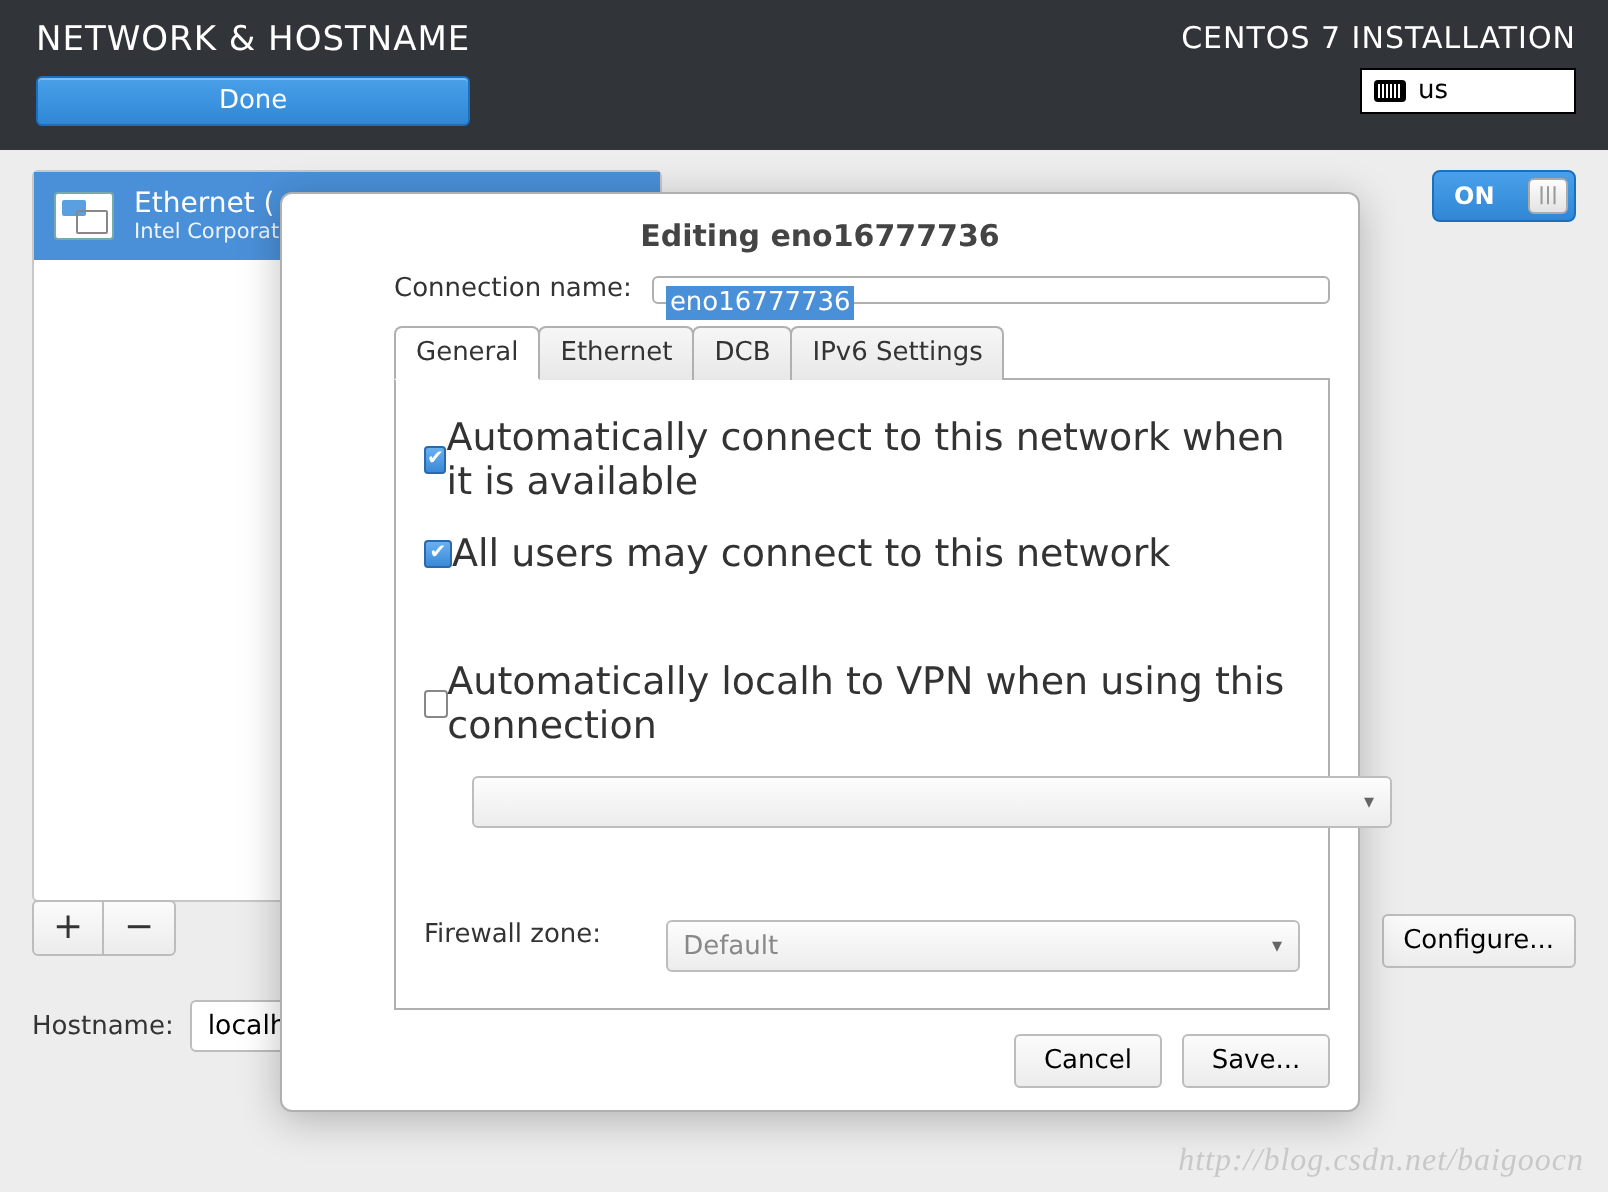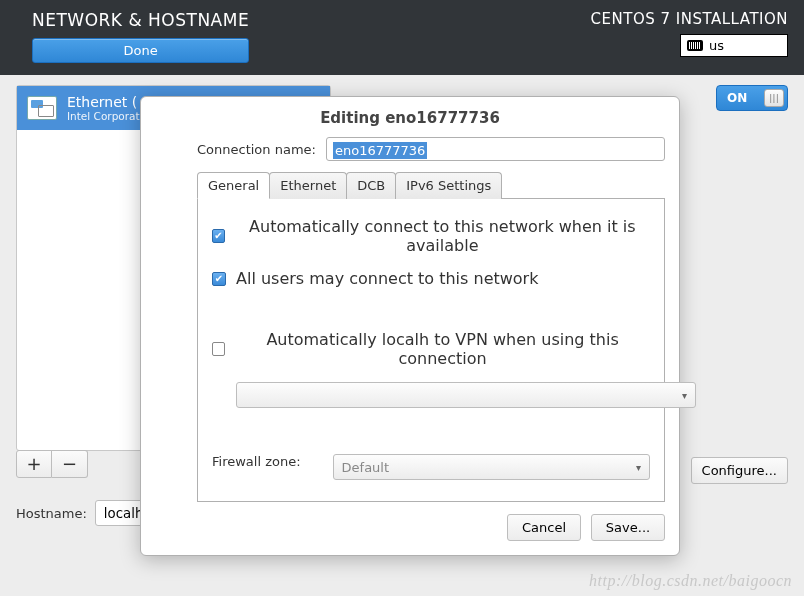--- a/index.html
+++ b/index.html
@@ -1,18 +1,18 @@
 <!DOCTYPE html>
 <html><head>
 <meta charset="utf-8">
 <style>
 * { box-sizing: border-box; margin: 0; padding: 0; font-family: "DejaVu Sans", "Liberation Sans", sans-serif; }
 body { width: 804px; height: 596px; background: #ededed; font-size: 13px; color: #333; position: relative; overflow: hidden; }
 
-.header { background: #313539; color: #fff; padding: 10px 16px 12px 32px; display: flex; justify-content: space-between; align-items: flex-start; }
+.header { background: #313539; color: #fff; padding: 10px 16px 12px 18px; display: flex; justify-content: space-between; align-items: flex-start; }
 .header-left { display: flex; flex-direction: column; gap: 8px; }
 .header-title { font-size: 17px; font-weight: 400; letter-spacing: 0.5px; }
 .header-right { display: flex; flex-direction: column; gap: 6px; align-items: flex-end; }
 .header-subtitle { font-size: 15px; letter-spacing: 0.5px; }
 .keyboard-box { background: #fff; color: #000; padding: 3px 8px 3px 6px; width: 108px; display: flex; align-items: center; gap: 6px; border: 1px solid #000; }
 .kbd-icon { width: 16px; height: 11px; background: #000; border-radius: 2px; position: relative; }
 .kbd-icon::after { content:""; position:absolute; inset:2px; background: repeating-linear-gradient(90deg,#fff 0 1px,#000 1px 2px); }
 .done-btn { background: linear-gradient(#4aa0e8,#2f87d6); border: 1px solid #1b6fbf; color: #fff; padding: 4px 14px; border-radius: 3px; font-size: 13px; cursor: pointer; box-shadow: inset 0 1px 0 rgba(255,255,255,.3); }
 
 .main-area { padding: 10px 16px; position: relative; }
@@ -36,28 +36,28 @@
 .configure-btn { border:1px solid #bdbdbd; background:linear-gradient(#fbfbfb,#ececec); padding:5px 10px; border-radius:3px; cursor:pointer; font-size:13px; }
 
 .hostname-row { display:flex; align-items:center; gap:8px; margin-top: 16px; }
 .hostname-input { border:1px solid #bdbdbd; border-radius:3px; padding:4px 8px; width: 200px; height: 26px; background:#fff; }
 
 .dialog { position:absolute; left:140px; top:96px; width:540px; height:460px; background:#ffffff; border:1px solid #b0b0b0; border-radius:6px; box-shadow: 0 4px 20px rgba(0,0,0,.25); display:flex; flex-direction:column; }
 .dialog-title { text-align:center; font-weight:bold; font-size:15px; padding:12px 0 10px 0; color:#444; }
 .dialog-body { padding: 0 14px; flex:1; display:flex; flex-direction:column;margin-left:42px; }
 .conn-row { display:flex; align-items:center; gap:10px; margin-bottom:10px; }
 .conn-label { font-size:13px; }
-.conn-input { flex:1; border:1px solid #b0b0b0; border-radius:3px; padding:4px 6px; height:24px; background:#fff; }
+.conn-input { flex:1; border:1px solid #b0b0b0; border-radius:3px; padding:4px 6px; height:14px; background:#fff; }
 .conn-input-sel { background:#4a90d9; color:#fff; display:inline-block; padding:1px 2px; }
 
 .tabs { display:flex; border-bottom:1px solid #b0b0b0; }
 .tab { border:1px solid #b0b0b0; border-bottom:none; background:linear-gradient(#f6f6f6,#e8e8e8); padding:5px 10px; font-size:13px; border-radius:4px 4px 0 0; margin-right:-1px; cursor:pointer; position:relative; top:1px; }
 .tab.active { background:#fff; border-bottom:1px solid #fff; z-index:2; }
 .tab-content { background:#fff; border:1px solid #b0b0b0; border-top:none; flex:1; padding:18px 14px; display:flex; flex-direction:column; gap:14px; }
-.chk-row { display:flex; align-items:center; gap:10px; font-size:16px;text-align:center; }
+.chk-row { display:flex; align-items:center; font-size:19px; }
 .chk { width:14px; height:14px; border:1px solid #888; border-radius:2px; background:#fff; display:inline-flex;align-items:center;justify-content:center; }
 .chk.checked { background:linear-gradient(#6ab0f0,#3a8ad8); border-color:#2a6aac; }
 .chk.checked::after { content:"✔"; color:#fff; font-size:10px; line-height:1; }
 .vpn-select, .fw-select { margin-left:24px; height:26px; border:1px solid #bdbdbd; border-radius:3px; background:linear-gradient(#fdfdfd,#ececec); display:flex; align-items:center; justify-content:space-between; padding:0 8px; color:#888; font-size:13px; cursor:pointer; }
 .vpn-select { width: 460px; }
 .fz-row { display:flex; align-items:flex-start; gap:8px; margin-top:4px; }
 .fw-select { flex:1; }
 .dd-arrow { color:#666; font-size:10px; }
 .spacer { height:14px; }
 .dialog-footer { display:flex; justify-content:flex-end; gap:10px; padding:12px 14px 14px 0; }

